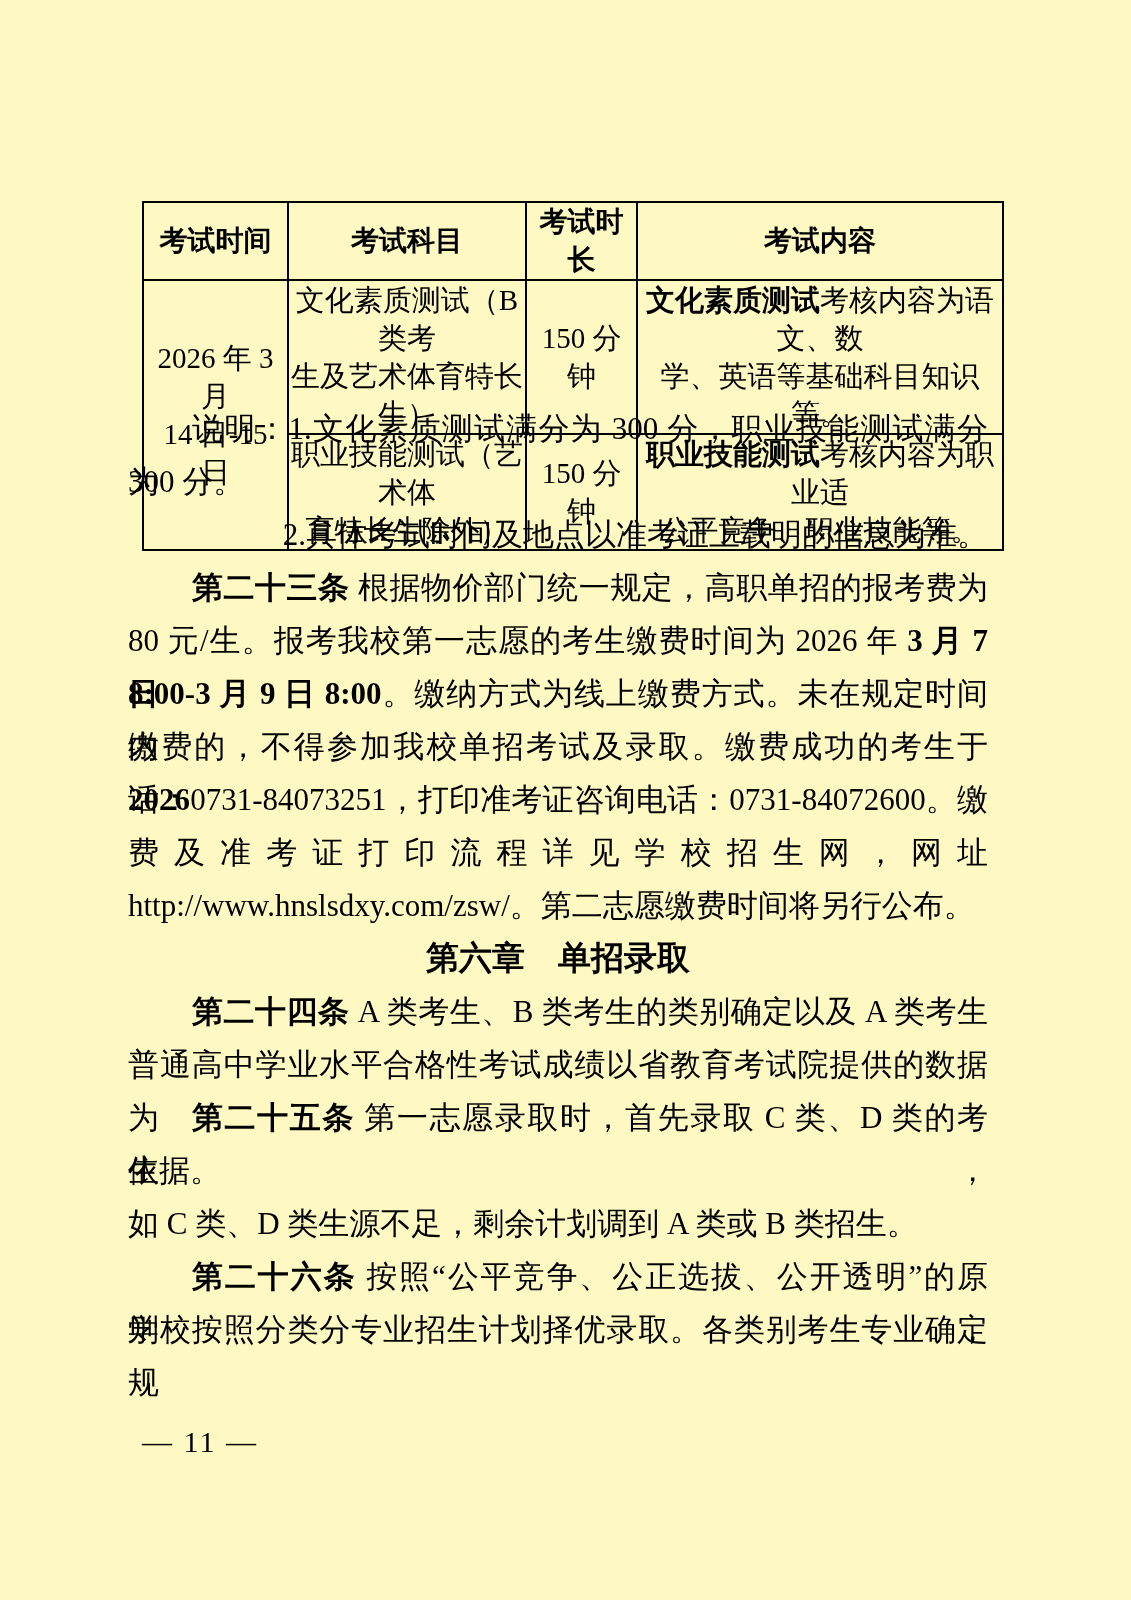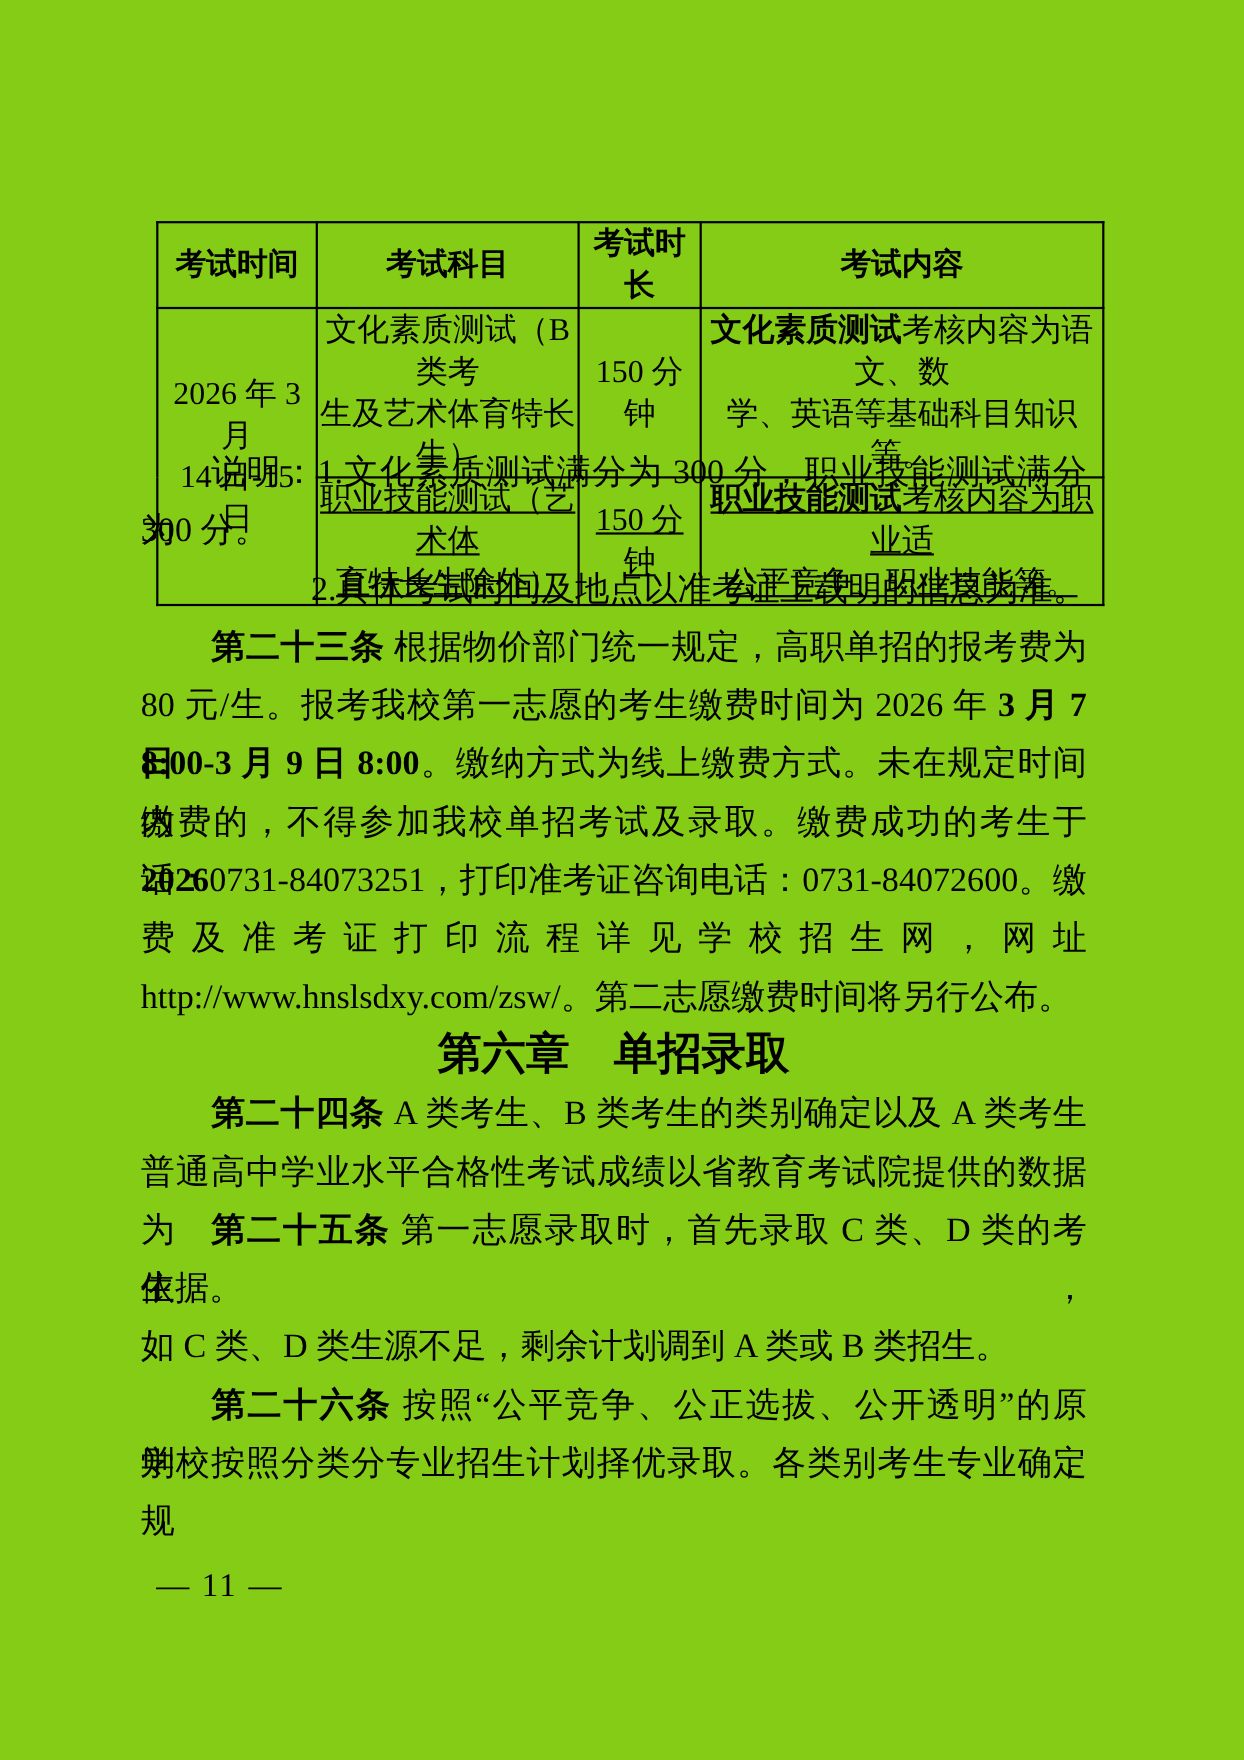--- a/index.html
+++ b/index.html
@@ -1,21 +1,21 @@
 <!DOCTYPE html>
 <html><head>
 <meta charset="utf-8">
 <style>
   * { margin: 0; padding: 0; box-sizing: border-box; }
   html, body { background: #888; }
   #page {
     position: relative;
     width: 1131px;
     height: 1600px;
-    background: #84cc16;
+    background: #fef9c3;
     font-family: "Liberation Serif", serif;
     color: #000000;
     margin: 0 auto;
     overflow: hidden;
   }
   
   #exam-table {
     position: absolute;
     left: 142px;
     top: 201px;
@@ -27,21 +27,21 @@
     border: 2px solid #000;
     text-align: center;
     vertical-align: middle;
     font-size: 29px;
     line-height: 38px;
     padding: 0 2px;
     overflow: hidden;
   }
   #exam-table th { height: 37px; font-weight: bold; font-size: 28px; }
   #exam-table tr.r1 { height: 78px; }
-  #exam-table tr.r2 { height: 76px; text-decoration: underline; }
+  #exam-table tr.r2 { height: 76px; }
   .cell-bold {
     font-weight: bold;
     font-family: "Liberation Sans", sans-serif;
   }
   
   #content {
     position: absolute;
     left: 128px;
     top: 402px;
     width: 860px;
@@ -62,22 +62,22 @@
   .ind3 { text-indent: 84px; text-align: right; }
   .hb {
     font-weight: bold;
     font-family: "Liberation Sans", sans-serif;
   }
   .b { font-weight: bold; }
   .chapter {
     text-align: right;
     text-align-last: center;
     font-weight: bold;
-    font-family: Liberation Sans, sans-serif;
-    font-size: 40px;
+    font-family: Liberation Serif, serif;
+    font-size: 33px;
   }
   
   #page-number {
     position: absolute;
     left: 142px;
     top: 1422px;
     width: 860px;
     text-align: left;
     padding-right: 42px;
     font-size: 30px;

